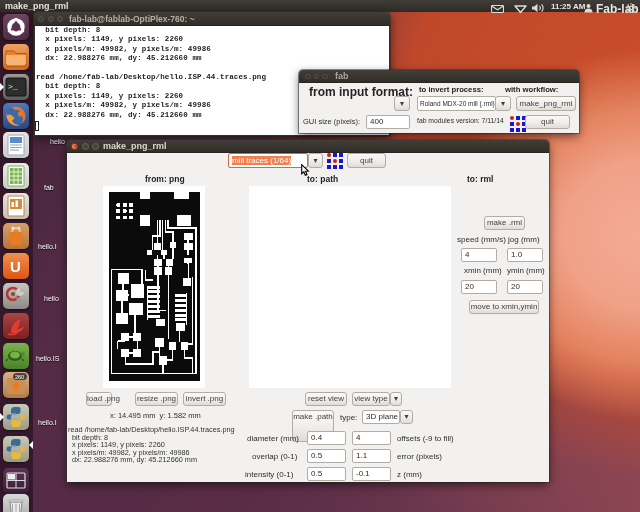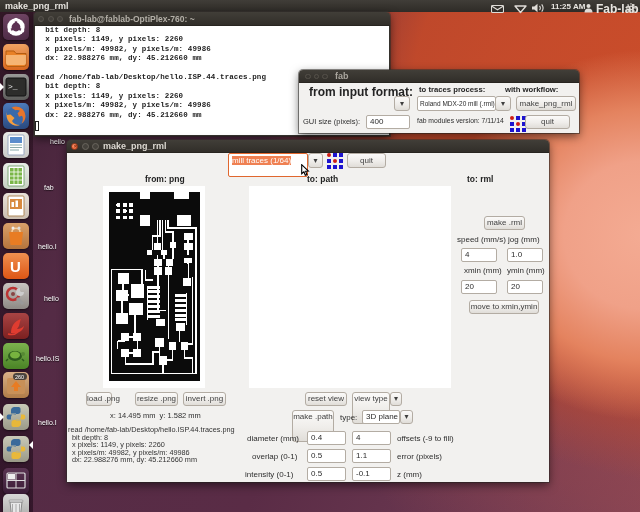--- a/index.html
+++ b/index.html
@@ -197,21 +197,21 @@
 
 <div class="win" id="fabwin" style="left:299px; top:70px; width:280px; height:63px;">
   <div class="tbar" style="height:13px;">
     <div class="cbtn" style="left:6px; top:3.5px; width:5.5px; height:5.5px; background:#393631; border:1px solid #55514a;"></div>
     <div class="cbtn" style="left:14.5px; top:3.5px; width:5.5px; height:5.5px; background:#393631; border:1px solid #55514a;"></div>
     <div class="cbtn" style="left:23px; top:3.5px; width:5.5px; height:5.5px; background:#393631; border:1px solid #55514a;"></div>
     <div class="ttl" style="left:36px; color:#aaa69e; top:1px;">fab</div>
   </div>
   <div class="wbody" style="top:13px;">
     <div class="blbl" style="left:10px; top:2px; font-size:12px;">from input format:</div>
-    <div class="blbl" style="left:120px; top:2px; font-size:7.7px;">to traces process:</div>
+    <div class="blbl" style="left:120px; top:2px; font-size:7.7px;">to invert process:</div>
     <div class="blbl" style="left:206px; top:2px; font-size:7.7px;">with workflow:</div>
     <div class="btn" style="left:95px; top:13px; width:16px; height:15px; line-height:13px;">▾</div>
     <div class="inp" style="left:118px; top:13px; width:79px; height:15px; line-height:13px; font-size:6.5px; padding-left:2px;">Roland MDX-20 mill (.rml)</div>
     <div class="btn" style="left:196px; top:13px; width:16px; height:15px; line-height:13px;">▾</div>
     <div class="btn" style="left:217px; top:13px; width:60px; height:15px; line-height:13px;">make_png_rml</div>
     <div class="lbl" style="left:4px; top:34px; font-size:7.5px;">GUI size (pixels):</div>
     <div class="inp" style="left:67px; top:32px; width:44px; height:14px; line-height:12px;">400</div>
     <div class="lbl" style="left:118px; top:34px; font-size:6.8px;">fab modules version: 7/11/14</div>
     <div id="fabicon1" style="position:absolute; left:211px; top:33px;"><svg width="16" height="16">
           <circle cx="2" cy="2" r="2" fill="#cf1d14"></circle>
@@ -231,21 +231,21 @@
 <div class="win" id="mainwin" style="left:67px; top:140px; width:482px; height:342px;">
   <div class="tbar" style="height:13px;">
     <div class="cbtn" style="left:4px; top:2.5px; width:7px; height:7px; background:radial-gradient(circle at 35% 30%, #f8926c, #ef6d42 60%, #d4572e); border:1px solid #9c3c1c;"></div>
     <div style="position:absolute; left:6.7px; top:4.5px; width:3.6px; height:3.6px; color:#7c2d10; font-size:6px; font-weight:bold; line-height:3.6px;">×</div>
     <div class="cbtn" style="left:14.5px; top:2.5px; width:7px; height:7px; background:#45423c; border:1px solid #6a665e;"></div>
     <div class="cbtn" style="left:24.5px; top:2.5px; width:7px; height:7px; background:#45423c; border:1px solid #6a665e;"></div>
     <div class="ttl" style="left:36px; top:1px; color:#dcd8d1;">make_png_rml</div>
   </div>
   <div class="wbody" style="top:13px;">
 
-    <div class="inp" id="millcombo" style="left:161px; top:0px; width:80px; height:24px; border:1px solid #e0672e; line-height:13px;"><span style="background:#ef8052; color:#fff;">mill traces (1/64)</span></div>
+    <div class="inp" id="millcombo" style="left:161px; top:0px; width:80px; height:15px; border:1px solid #e0672e; line-height:13px;"><span style="background:#ef8052; color:#fff;">mill traces (1/64)</span></div>
     <div class="btn" style="left:241px; top:0px; width:15px; height:15px; line-height:13px;">▾</div>
     <div id="fabicon2" style="position:absolute; left:260px; top:0px;"><svg width="16" height="16">
           <circle cx="2" cy="2" r="2" fill="#cf1d14"></circle>
           <rect x="6" y="0" width="4" height="4" fill="#1d14cf"></rect>
           <rect x="12" y="0" width="4" height="4" fill="#1d14cf"></rect>
           <rect x="0" y="6" width="4" height="4" fill="#1d14cf"></rect>
           <circle cx="8" cy="8" r="2" fill="#cf1d14"></circle>
           <rect x="12" y="6" width="4" height="4" fill="#1d14cf"></rect>
           <rect x="0" y="12" width="4" height="4" fill="#1d14cf"></rect>
           <rect x="6" y="12" width="4" height="4" fill="#1d14cf"></rect>
@@ -368,21 +368,21 @@
     <div class="lbl" style="left:397px; top:113px;">xmin (mm)</div>
     <div class="lbl" style="left:440px; top:113px;">ymin (mm)</div>
     <div class="inp" style="left:394px; top:127px; width:36px; height:14px; line-height:12px;">20</div>
     <div class="inp" style="left:440px; top:127px; width:36px; height:14px; line-height:12px;">20</div>
     <div class="btn" style="left:402px; top:147px; width:70px; height:14px; line-height:12px;">move to xmin,ymin</div>
 
     <div class="btn" style="left:19px; top:239px; width:26px; height:14px; line-height:12px;">load .png</div>
     <div class="btn" style="left:68px; top:239px; width:43px; height:14px; line-height:12px;">resize .png</div>
     <div class="btn" style="left:116px; top:239px; width:43px; height:14px; line-height:12px;">invert .png</div>
     <div class="btn" style="left:238px; top:239px; width:42px; height:14px; line-height:12px;">reset view</div>
-    <div class="btn" style="left:285px; top:239px; width:38px; height:32px; line-height:12px;">view type</div>
+    <div class="btn" style="left:285px; top:239px; width:38px; height:14px; line-height:12px;">view type</div>
     <div class="btn" style="left:323px; top:239px; width:12px; height:14px; line-height:12px;">▾</div>
 
     <div class="lbl" style="left:43px; top:258px; font-size:7.5px;">x: 14.495 mm&nbsp; y: 1.582 mm</div>
     <div class="btn" style="left:225px; top:257px; width:42px; height:32px; line-height:12px;">make .path</div>
     <div class="lbl" style="left:273px; top:260px;">type:</div>
     <div class="inp" style="left:295px; top:257px; width:38px; height:14px; line-height:12px;">3D plane</div>
     <div class="btn" style="left:333px; top:257px; width:13px; height:14px; line-height:12px;">▾</div>
 
     <div class="lbl" style="left:180px; top:281px;">diameter (mm)</div>
     <div class="inp" style="left:240px; top:278px; width:39px; height:14px; line-height:12px;">0.4</div>

